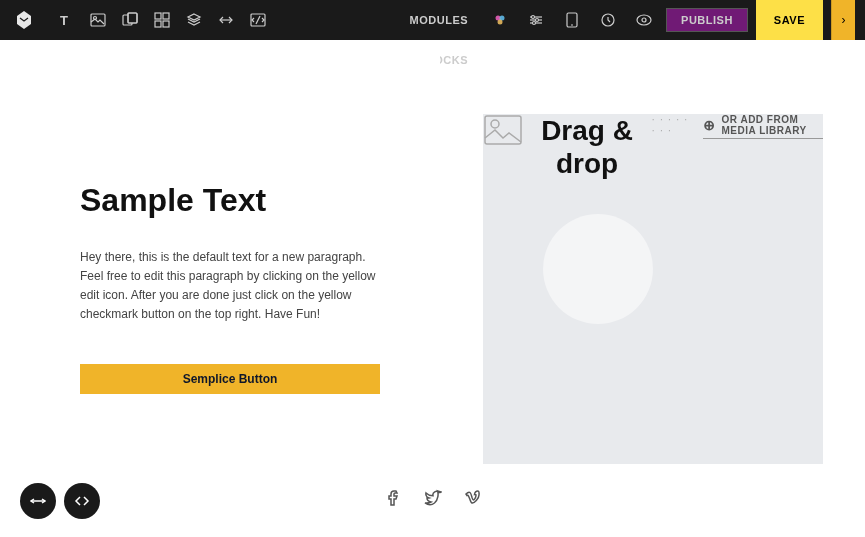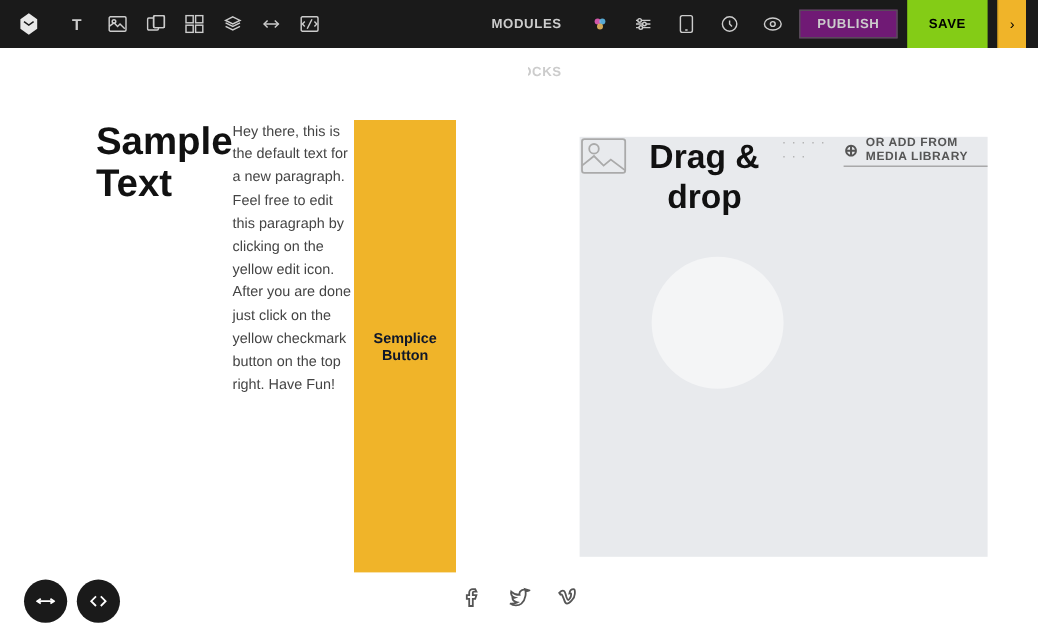--- a/index.html
+++ b/index.html
@@ -30,41 +30,42 @@
     .icon-btn {
       width: 28px; height: 28px; display: flex; align-items: center; justify-content: center;
       color: #ccc; cursor: pointer; font-size: 14px;
     }
     .btn-publish {
       background: #701a75; border: 1px solid #555; color: #ccc;
       padding: 5px 14px; font-size: 11px; font-weight: 600; letter-spacing: 0.5px;
       cursor: pointer; text-transform: uppercase;
     }
     .btn-save {
-      background: #84cc16; border: none; color: #000;
+      background: #fde047; border: none; color: #000;
       padding: 5px 18px; font-size: 11px; font-weight: 700; letter-spacing: 0.5px;
       cursor: pointer; text-transform: uppercase; height: 40px;
     }
     .chevron-right {
       background: #f0b429; border: none; color: #000;
       width: 24px; height: 40px; display: flex; align-items: center; justify-content: center;
       cursor: pointer; font-size: 12px; border-left: 1px solid rgba(0,0,0,0.15);
     }
 
     
     .main-content {
       display: flex; flex-direction: row;
       height: calc(537px - 40px); position: relative;
     }
 
     
     .left-panel {
-      flex: 0 0 440px; display: flex; flex-direction: row;
+      flex: 0 0 440px; display: flex; flex-direction: column;
       justify-content: center; padding: 60px 60px 60px 80px;
       background: #fff;
+      gap: 12px;
     }
     .sample-title {
       font-size: 32px; font-weight: 800; color: #111; margin-bottom: 18px; line-height: 1.1;
     }
     .sample-body {
       font-size: 12px; color: #444; line-height: 1.6; margin-bottom: 28px;
     }
     .semplice-btn {
       display: inline-block; background: #f0b429; color: #0f172a;
       padding: 8px 16px; font-size: 12px; font-weight: 600; cursor: pointer;

